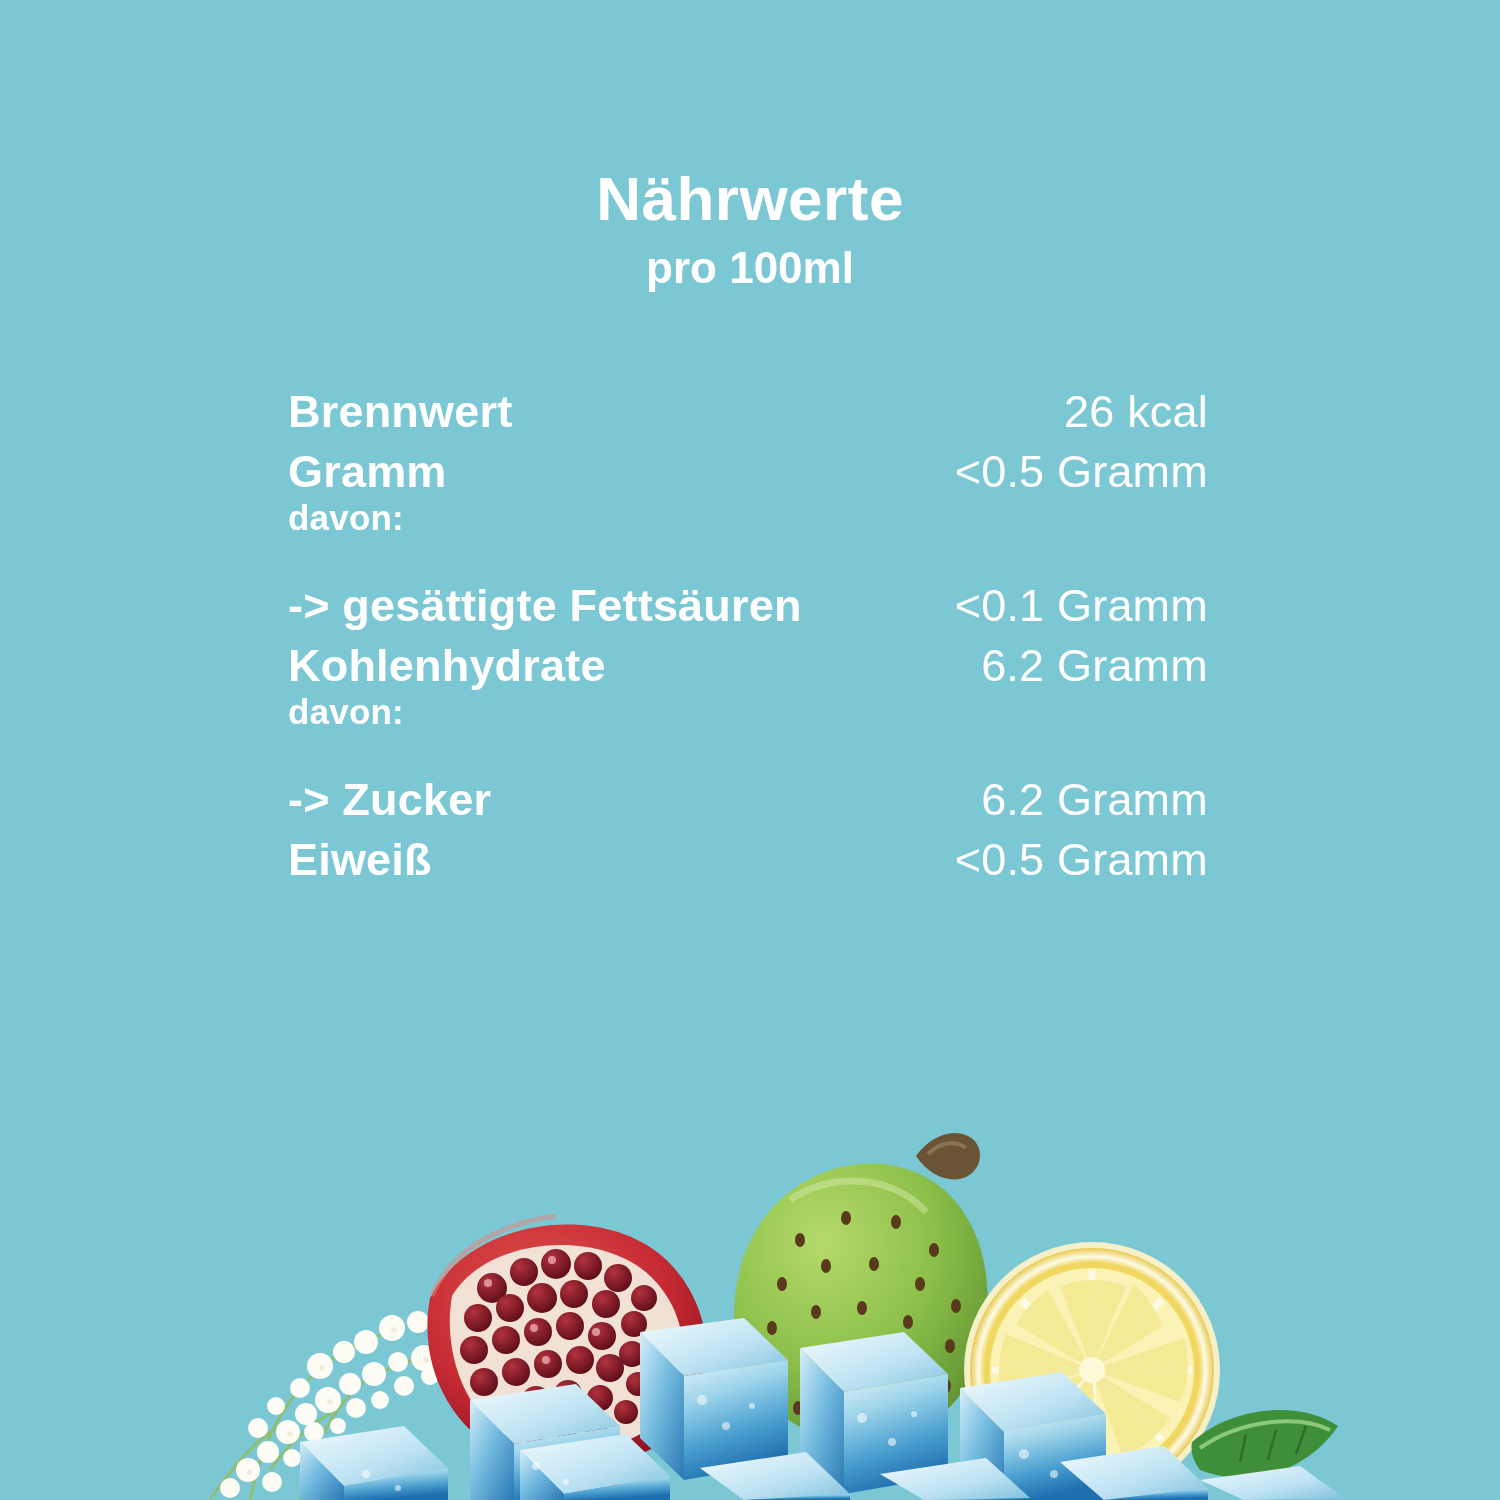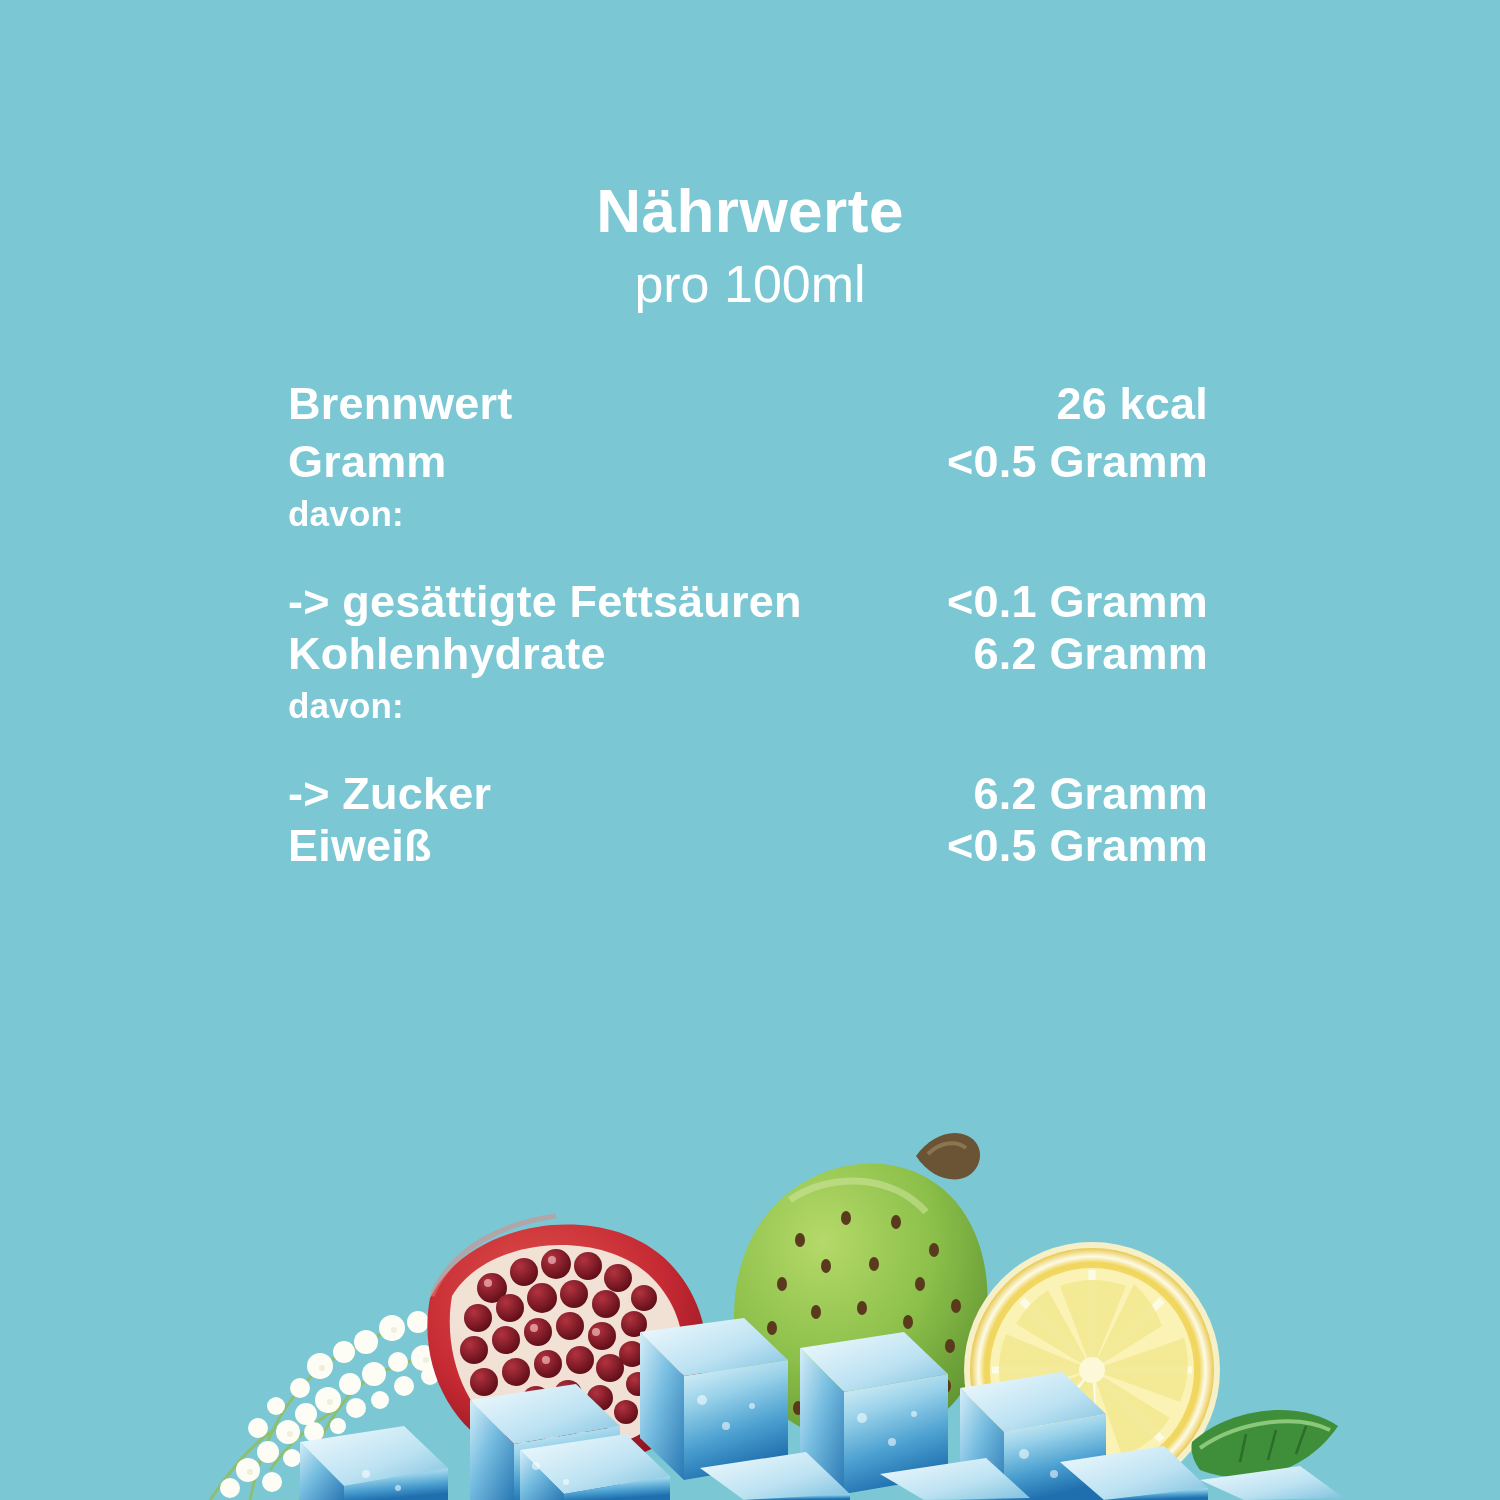--- a/index.html
+++ b/index.html
@@ -21,31 +21,30 @@
     overflow: hidden;
   }
   
   .heading-block {
     position: absolute;
     top: 168px;
     left: 0;
     width: 1500px;
     text-align: center;
     color: #ffffff;
-    margin-top: 12px;
   }
   .heading-title {
     font-size: 62px;
     font-weight: bold;
     letter-spacing: 0.5px;
     line-height: 1.0;
   }
   .heading-sub {
-    font-size: 52px;
-    font-weight: normal;
+    font-size: 44px;
+    font-weight: bold;
     line-height: 1.0;
     margin-top: 16px;
   }
   
   .nutrition-table {
     position: absolute;
     top: 378px;
     left: 288px;
     width: 920px;
     color: #ffffff;
@@ -58,24 +57,25 @@
     gap: 14px;
   }
   .nrow .label {
     font-size: 45px;
     font-weight: bold;
     white-space: nowrap;
     letter-spacing: 0.2px;
   }
   .nrow .value {
     font-size: 45px;
-    font-weight: bold;
+    font-weight: normal;
     white-space: nowrap;
     letter-spacing: 0.2px;
     text-align: right;
+    margin-top: 8px;
   }
   .nrow.indent .label {
     padding-left: 0px;
     margin-top: 24px;
   }
   .nrow.sub .label {
     font-size: 35px;
   }
   
   .artwork {

